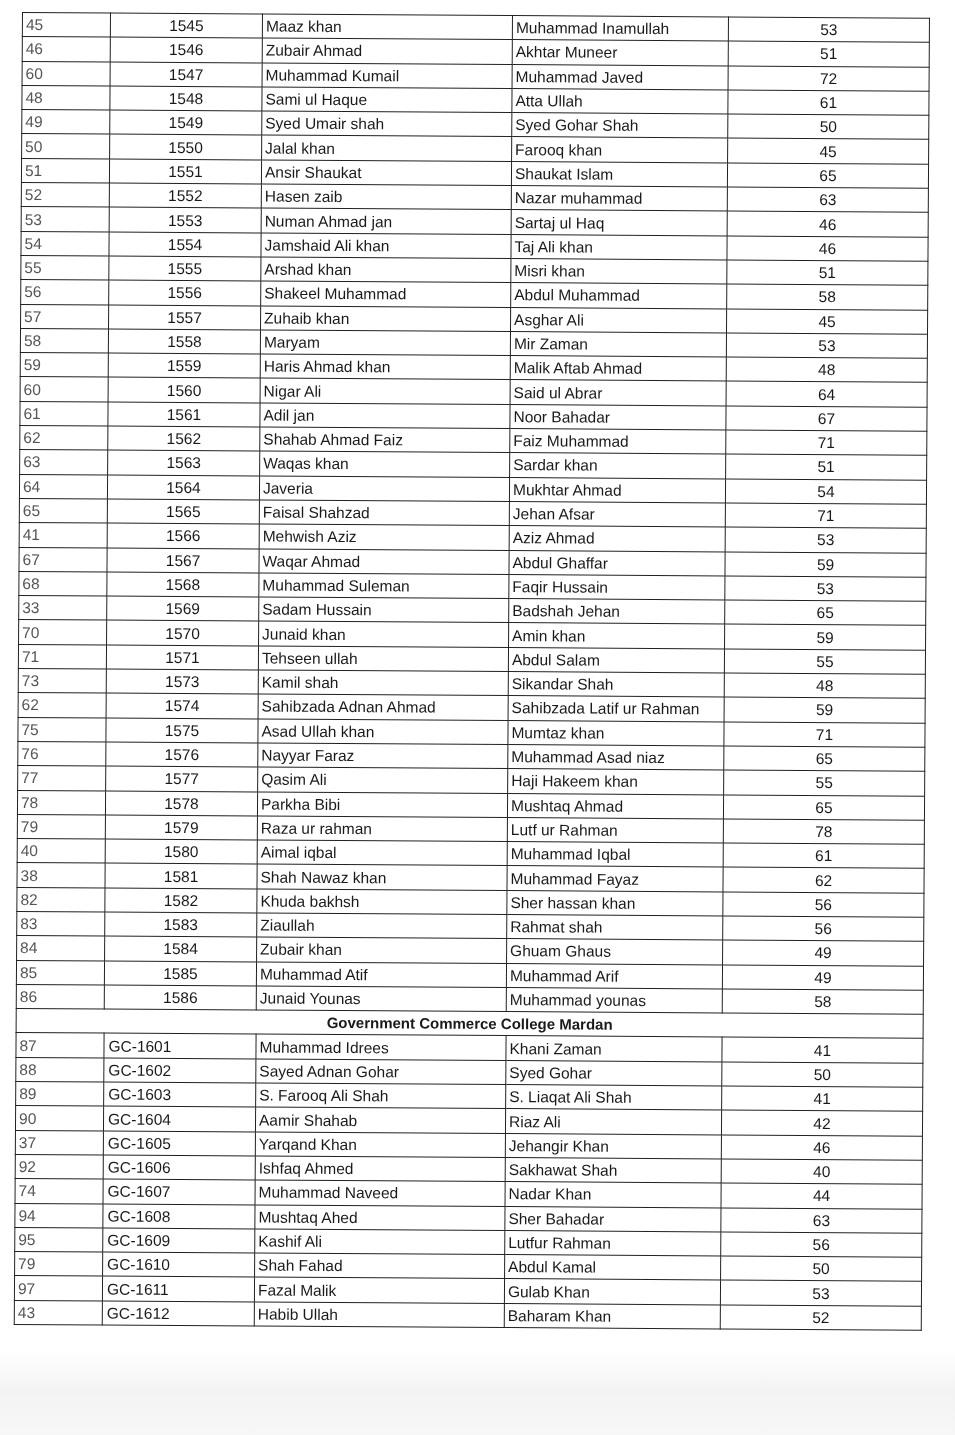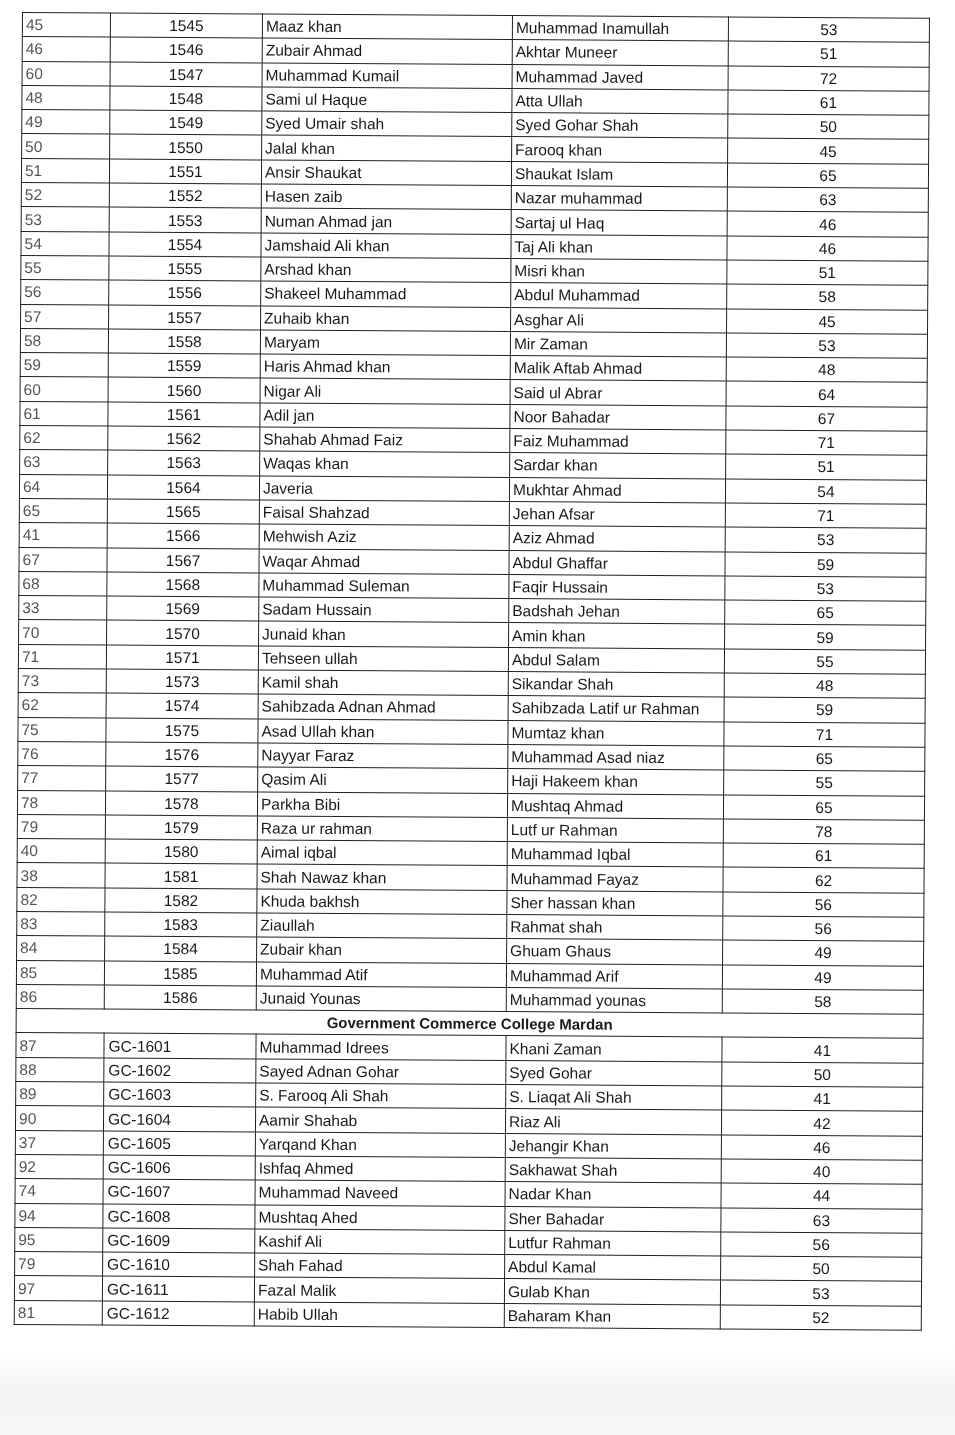--- a/index.html
+++ b/index.html
@@ -435,21 +435,21 @@
           <td class="marks">50</td>
         </tr>
         <tr>
           <td class="sno">97</td>
           <td class="roll gc">GC-1611</td>
           <td class="name">Fazal Malik</td>
           <td class="father">Gulab Khan</td>
           <td class="marks">53</td>
         </tr>
         <tr>
-          <td class="sno">81</td>
+          <td class="sno">43</td>
           <td class="roll gc">GC-1612</td>
           <td class="name">Habib Ullah</td>
           <td class="father">Baharam Khan</td>
           <td class="marks">52</td>
         </tr>
       </tbody>
   </table>
 </div>
 
 </body></html>

